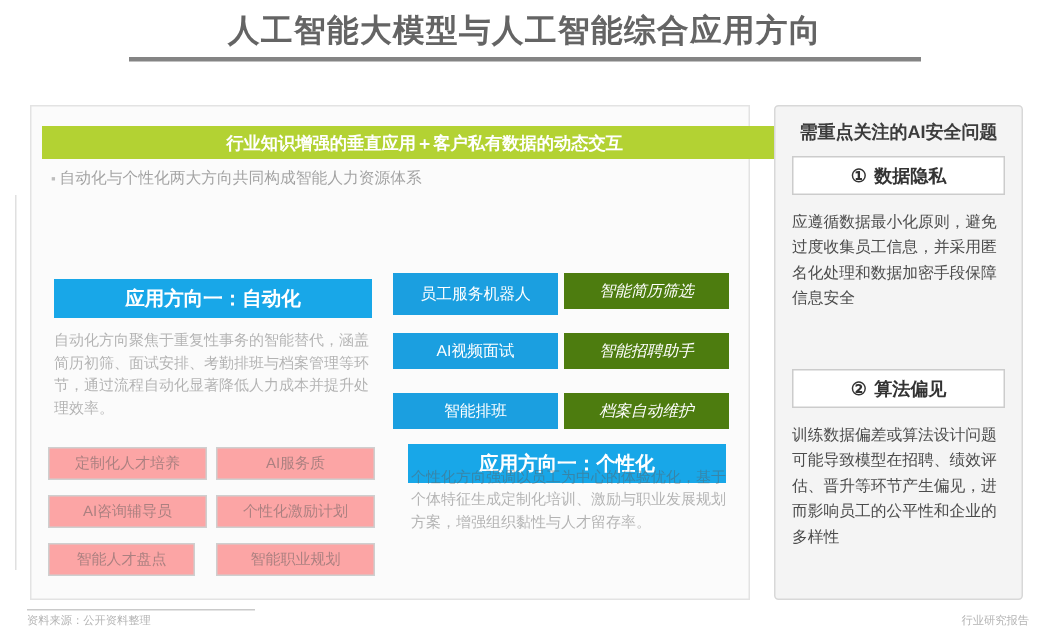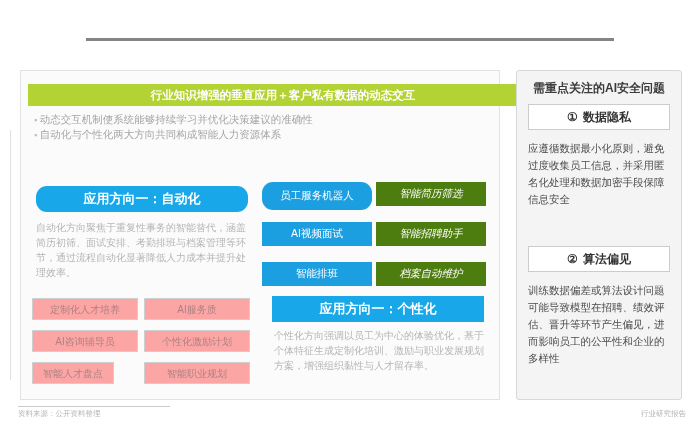--- a/index.html
+++ b/index.html
@@ -89,21 +89,21 @@
   .blue-head {
     position: absolute;
     background: #18a7e8;
     display: flex;
     align-items: center;
     justify-content: center;
     color: #ffffff;
     font-size: 13px;
     font-weight: bold;
   }
-  #head-auto  { left: 36px;  top: 186px; width: 212px; height: 26px; border-radius: 11px; }
+  #head-auto  { left: 36px;  top: 186px; width: 212px; height: 26px; }
   #head-pers  { left: 272px; top: 296px; width: 212px; height: 26px; }
 
   
   .chip {
     position: absolute;
     background: #1b9fe0;
     color: #ffffff;
     font-size: 10.5px;
     display: flex;
     align-items: center;
@@ -201,63 +201,63 @@
     position: absolute;
     left: 10px; top: 130px;
     width: 1px; height: 250px;
     background: #e0e0e0;
   }
 </style>
 </head>
 <body>
 
 <div class="title-bar">
+  <div class="title-text">人工智能大模型与人工智能综合应用方向</div>
   <div class="title-underline"></div>
 </div>
 
 <div class="left-panel"></div>
 <div class="left-rail"></div>
 
 <div class="green-banner">
   <span>行业知识增强的垂直应用＋客户私有数据的动态交互</span>
 </div>
 
 <div class="bullet-block">
-  <div class="bullet-line">动态交互机制使系统能够持续学习并优化决策建议的准确性</div>
   <div class="bullet-line">自动化与个性化两大方向共同构成智能人力资源体系</div>
 </div>
 
 <div class="blue-head" id="head-auto">应用方向一：自动化</div>
 
 <div class="para" style="left:36px; top:220px; width:212px;">自动化方向聚焦于重复性事务的智能替代，涵盖简历初筛、面试安排、考勤排班与档案管理等环节，通过流程自动化显著降低人力成本并提升处理效率。</div>
 
-<div class="chip" style="left:262px; top:182px; width:110px; height:28px;border-radius:11px;">员工服务机器人</div>
+<div class="chip" style="left:262px; top:182px; width:110px; height:28px;">员工服务机器人</div>
 <div class="chip alt" style="left:376px; top:182px; width:110px; height:24px;">智能简历筛选</div>
 <div class="chip" style="left:262px; top:222px; width:110px; height:24px;">AI视频面试</div>
 <div class="chip alt" style="left:376px; top:222px; width:110px; height:24px;">智能招聘助手</div>
 <div class="chip" style="left:262px; top:262px; width:110px; height:24px;">智能排班</div>
 <div class="chip alt" style="left:376px; top:262px; width:110px; height:24px;">档案自动维护</div>
 
 <div class="blue-head" id="head-pers">应用方向一：个性化</div>
 
-<div class="para" style="left:274px; top:328px; width:210px;">个性化方向强调以员工为中心的体验优化，基于个体特征生成定制化培训、激励与职业发展规划方案，增强组织黏性与人才留存率。</div>
+<div class="para" style="left:274px; top:312px; width:210px;font-family:Liberation Mono, monospace;">个性化方向强调以员工为中心的体验优化，基于个体特征生成定制化培训、激励与职业发展规划方案，增强组织黏性与人才留存率。</div>
 
 <div class="outline-box" style="left:32px; top:298px; width:106px; height:22px;">
   <div class="para" style="position:static; text-align:center; line-height:22px; opacity:0.5;">定制化人才培养</div>
 </div>
 <div class="outline-box" style="left:144px; top:298px; width:106px; height:22px;">
   <div class="para" style="position:static; text-align:center; line-height:22px; opacity:0.5;">AI服务质</div>
 </div>
 <div class="outline-box" style="left:32px; top:330px; width:106px; height:22px;">
   <div class="para" style="position:static; text-align:center; line-height:22px; opacity:0.5;">AI咨询辅导员</div>
 </div>
 <div class="outline-box" style="left:144px; top:330px; width:106px; height:22px;">
   <div class="para" style="position:static; text-align:center; line-height:22px; opacity:0.5;">个性化激励计划</div>
 </div>
-<div class="outline-box" style="left:32px; top:362px; width:82px; height:22px;">
+<div class="outline-box" style="left:32px; top:362px; width:98px; height:22px;">
   <div class="para" style="position:static; text-align:center; line-height:22px; opacity:0.5;">智能人才盘点</div>
 </div>
 <div class="outline-box" style="left:144px; top:362px; width:106px; height:22px;">
   <div class="para" style="position:static; text-align:center; line-height:22px; opacity:0.5;">智能职业规划</div>
 </div>
 
 <div class="right-panel"></div>
 <div class="right-title">需重点关注的AI安全问题</div>
 
 <div class="risk-card" id="risk-card-1">

